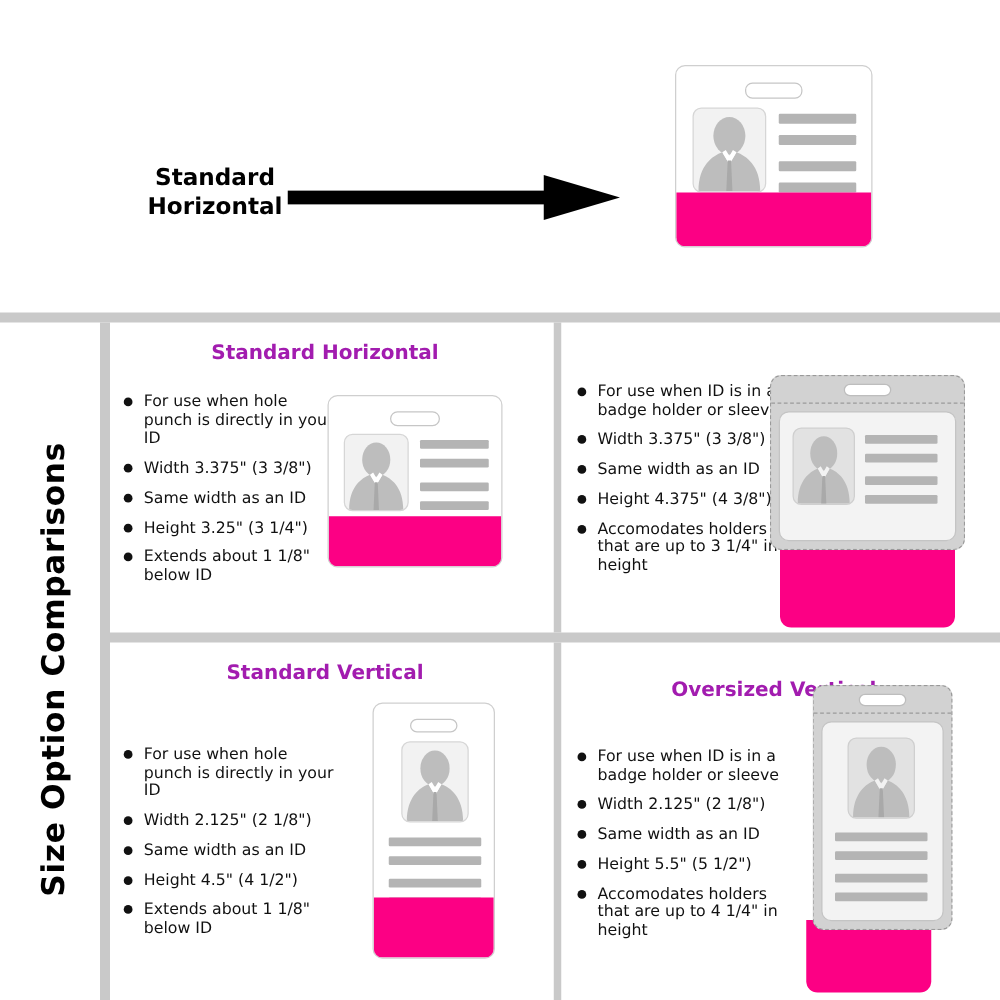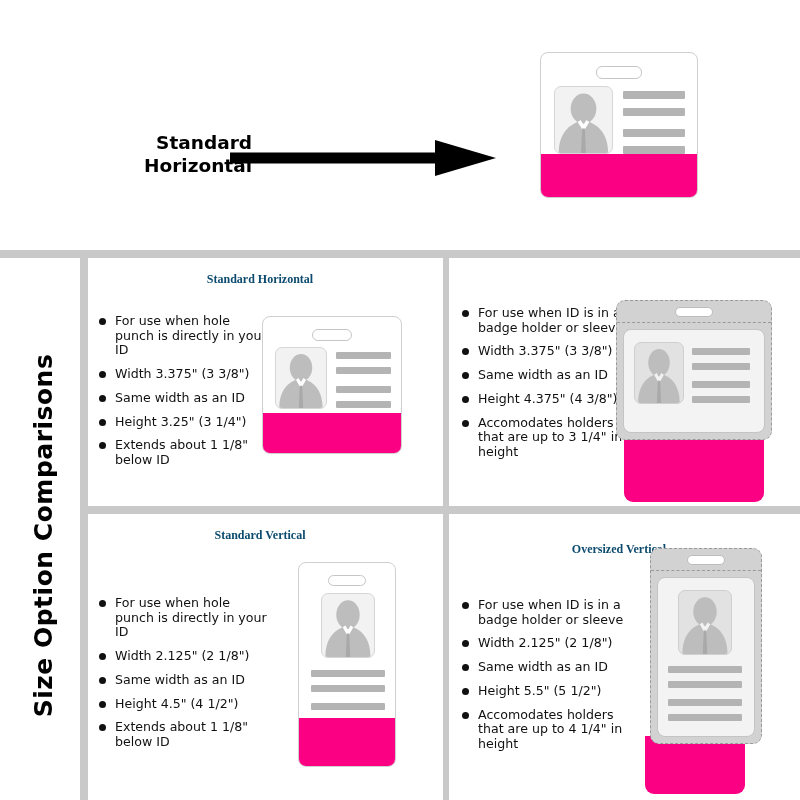--- a/index.html
+++ b/index.html
@@ -12,21 +12,21 @@
   #page { position: relative; width: 800px; height: 800px; background: #fff; }
 
   
   #header-title {
     position: absolute; left: 68px; top: 58px;
     font-size: 25.5px; font-weight: bold; color: #000;
     letter-spacing: -0.2px; white-space: nowrap;
   }
   #selected-label {
     position: absolute; left: 92px; top: 132px;
-    width: 160px; text-align: right;
+    width: 160px; text-align: center;
     font-size: 18.5px; font-weight: bold; color: #000;
     line-height: 1.22;
   }
   #arrow { position: absolute; left: 230px; top: 138px; width: 270px; height: 40px; }
 
   
   .divider { position: absolute; background: #c9c9c9; }
   #div-h-top   { left: 0;    top: 250px; width: 800px; height: 8px; }
   #div-v-side  { left: 80px; top: 258px; width: 8px;   height: 542px; }
   #div-h-mid   { left: 88px; top: 506px; width: 712px; height: 8px; }
@@ -44,21 +44,21 @@
 
   
   .quad { position: absolute; }
   #quad-sh { left: 88px;  top: 258px; width: 355px; height: 248px; }
   #quad-oh { left: 449px; top: 258px; width: 351px; height: 248px; }
   #quad-sv { left: 88px;  top: 514px; width: 355px; height: 286px; }
   #quad-ov { left: 449px; top: 528px; width: 351px; height: 286px; }
 
   .quad-title {
     position: absolute; top: 14px; left: 0; width: 100%;
-    text-align: center; font-size: 12px; font-weight: bold; color: #0c4a6e; font-family: Liberation Serif, serif;
+    text-align: center; font-size: 16px; font-weight: bold; color: #a21caf;
   }
   #quad-sh .quad-title { left: 22px; width: 300px; }
   #quad-oh .quad-title { left: 10px; width: 320px; }
   #quad-sv .quad-title { left: 22px; width: 300px; }
   #quad-ov .quad-title { left: 10px; width: 320px; }
 
   .bullets { position: absolute; list-style: none; }
   #quad-sh .bullets { left: 10px; top: 56px;  width: 170px; }
   #quad-oh .bullets { left: 12px; top: 48px;  width: 170px; }
   #quad-sv .bullets { left: 10px; top: 82px;  width: 170px; }

